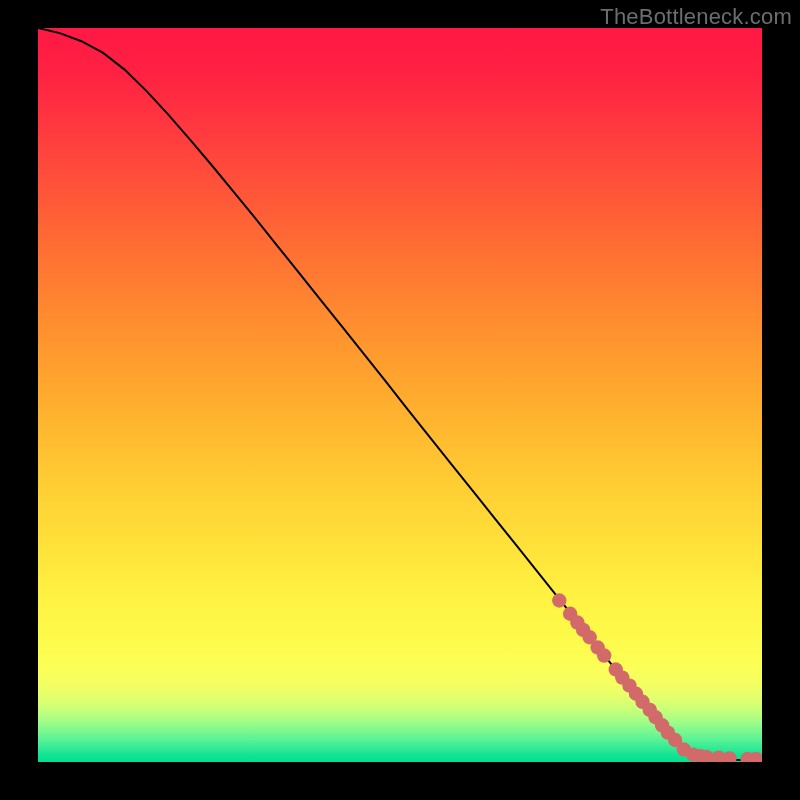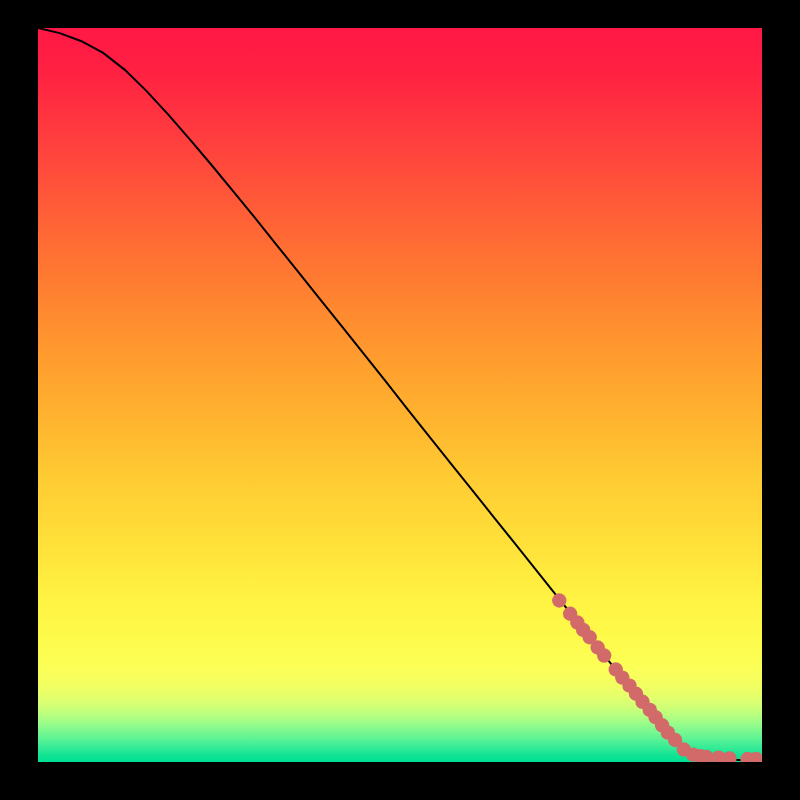--- a/index.html
+++ b/index.html
@@ -50,20 +50,21 @@
     left: 0; top: 0;
     width: 724px;
     height: 734px;
     z-index: 4;
   }
 </style>
 </head>
 <body>
 
 <div class="wrap">
+  <div class="watermark">TheBottleneck.com</div>
 
   <div class="plot">
     <svg class="bg-gradient" width="724" height="734" viewBox="0 0 724 734" preserveAspectRatio="none">
       <defs>
         <linearGradient id="grad" x1="0" y1="0" x2="0" y2="1">
             <stop offset="0.00%" stop-color="#ff1845"></stop>
             <stop offset="6.00%" stop-color="#ff2142"></stop>
             <stop offset="14.00%" stop-color="#ff3a3f"></stop>
             <stop offset="22.00%" stop-color="#ff5439"></stop>
             <stop offset="30.00%" stop-color="#ff6e33"></stop>

